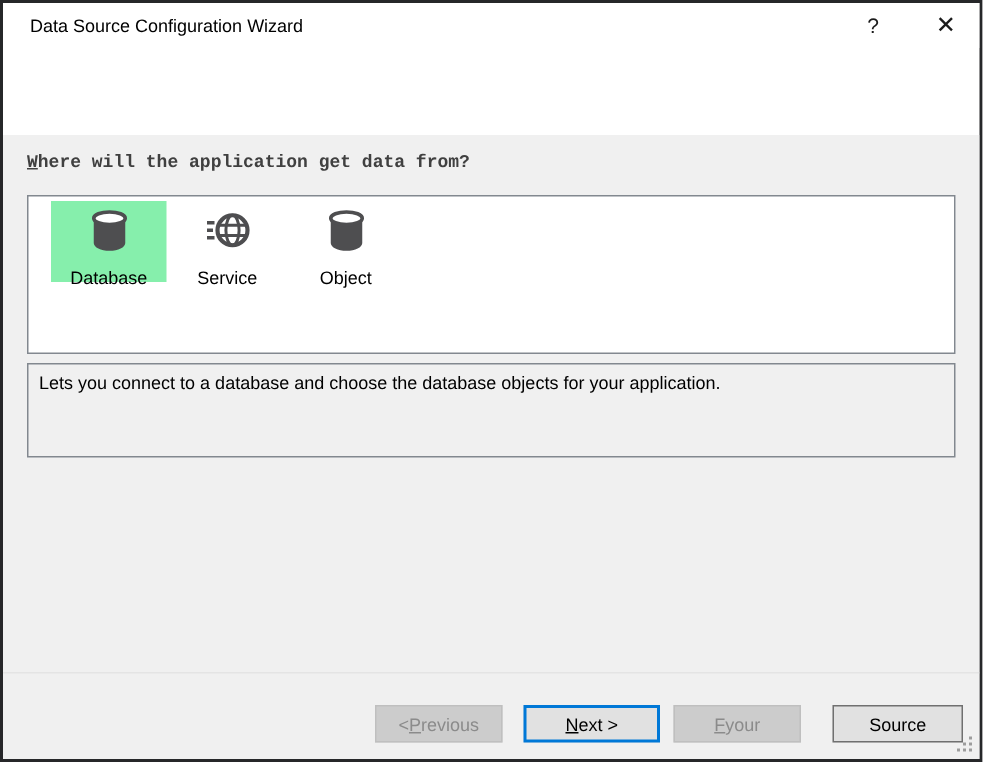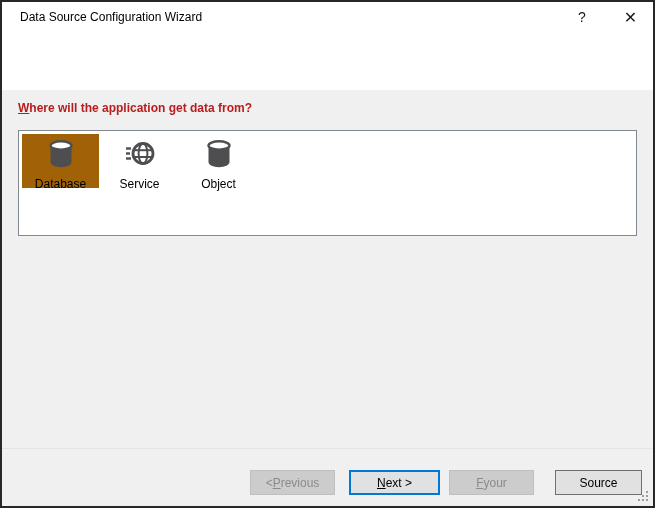--- a/index.html
+++ b/index.html
@@ -47,40 +47,40 @@
     letter-spacing:0.2px;
   }
 
   
   .content {
     position:absolute; top:88px; left:0; right:0; bottom:0;
     background:#f0f0f0;
   }
   .question {
     position:absolute; left:16px; top:11px;
-    font-size:12px; font-weight:bold; color:#b91c1c;
+    font-size:12px; font-weight:bold; color:#404040;font-family:Liberation Mono, monospace;
   }
   .mn { text-decoration:underline; }
 
   .listbox {
     position:absolute; left:16px; top:40px;
     width:619px; height:106px;
     background:#ffffff;
     border:1px solid #82888f;
     padding:3px;
     display:flex; align-items:flex-start;
   }
   .tile {
     width:77px; height:54px;
     display:flex; flex-direction:column; align-items:center;
     padding-top:4px;
     margin-right:2px;
     cursor:default;
   }
-  .tile.selected { background:#a16207; }
+  .tile.selected { background:#86efac;margin-left:12px; }
   .tile-label { font-size:12px; color:#000000; margin-top:3px; }
 
   .descbox {
     position:absolute; left:16px; top:152px;
     width:619px; height:63px;
     background:#f0f0f0;
     border:1px solid #82888f;
     padding:5px 7px;
     font-size:12px; color:#000000;
   }
@@ -173,20 +173,23 @@
           <svg width="32" height="32" viewBox="0 0 32 32">
             <path d="M5.5 7.5 v16.5 c0 2.9 4.7 5.2 10.5 5.2 s10.5 -2.3 10.5 -5.2 V7.5 Z" fill="#4e4e50"></path>
             <ellipse cx="16" cy="7.5" rx="10.5" ry="4.2" fill="#ffffff" stroke="#4e4e50" stroke-width="2.4"></ellipse>
           </svg>
         </span>
         <span class="tile-label">Object</span>
       </div>
 
     </div>
 
+    <div class="descbox">
+      <span>Lets you connect to a database and choose the database objects for your application.</span>
+    </div>
 
   </div>
 
   <div class="footer-sep"></div>
 
   <button class="btn disabled btn-previous">
       <span>&lt; </span>
       <span class="mn">P</span>
       <span>revious</span>
     </button>

